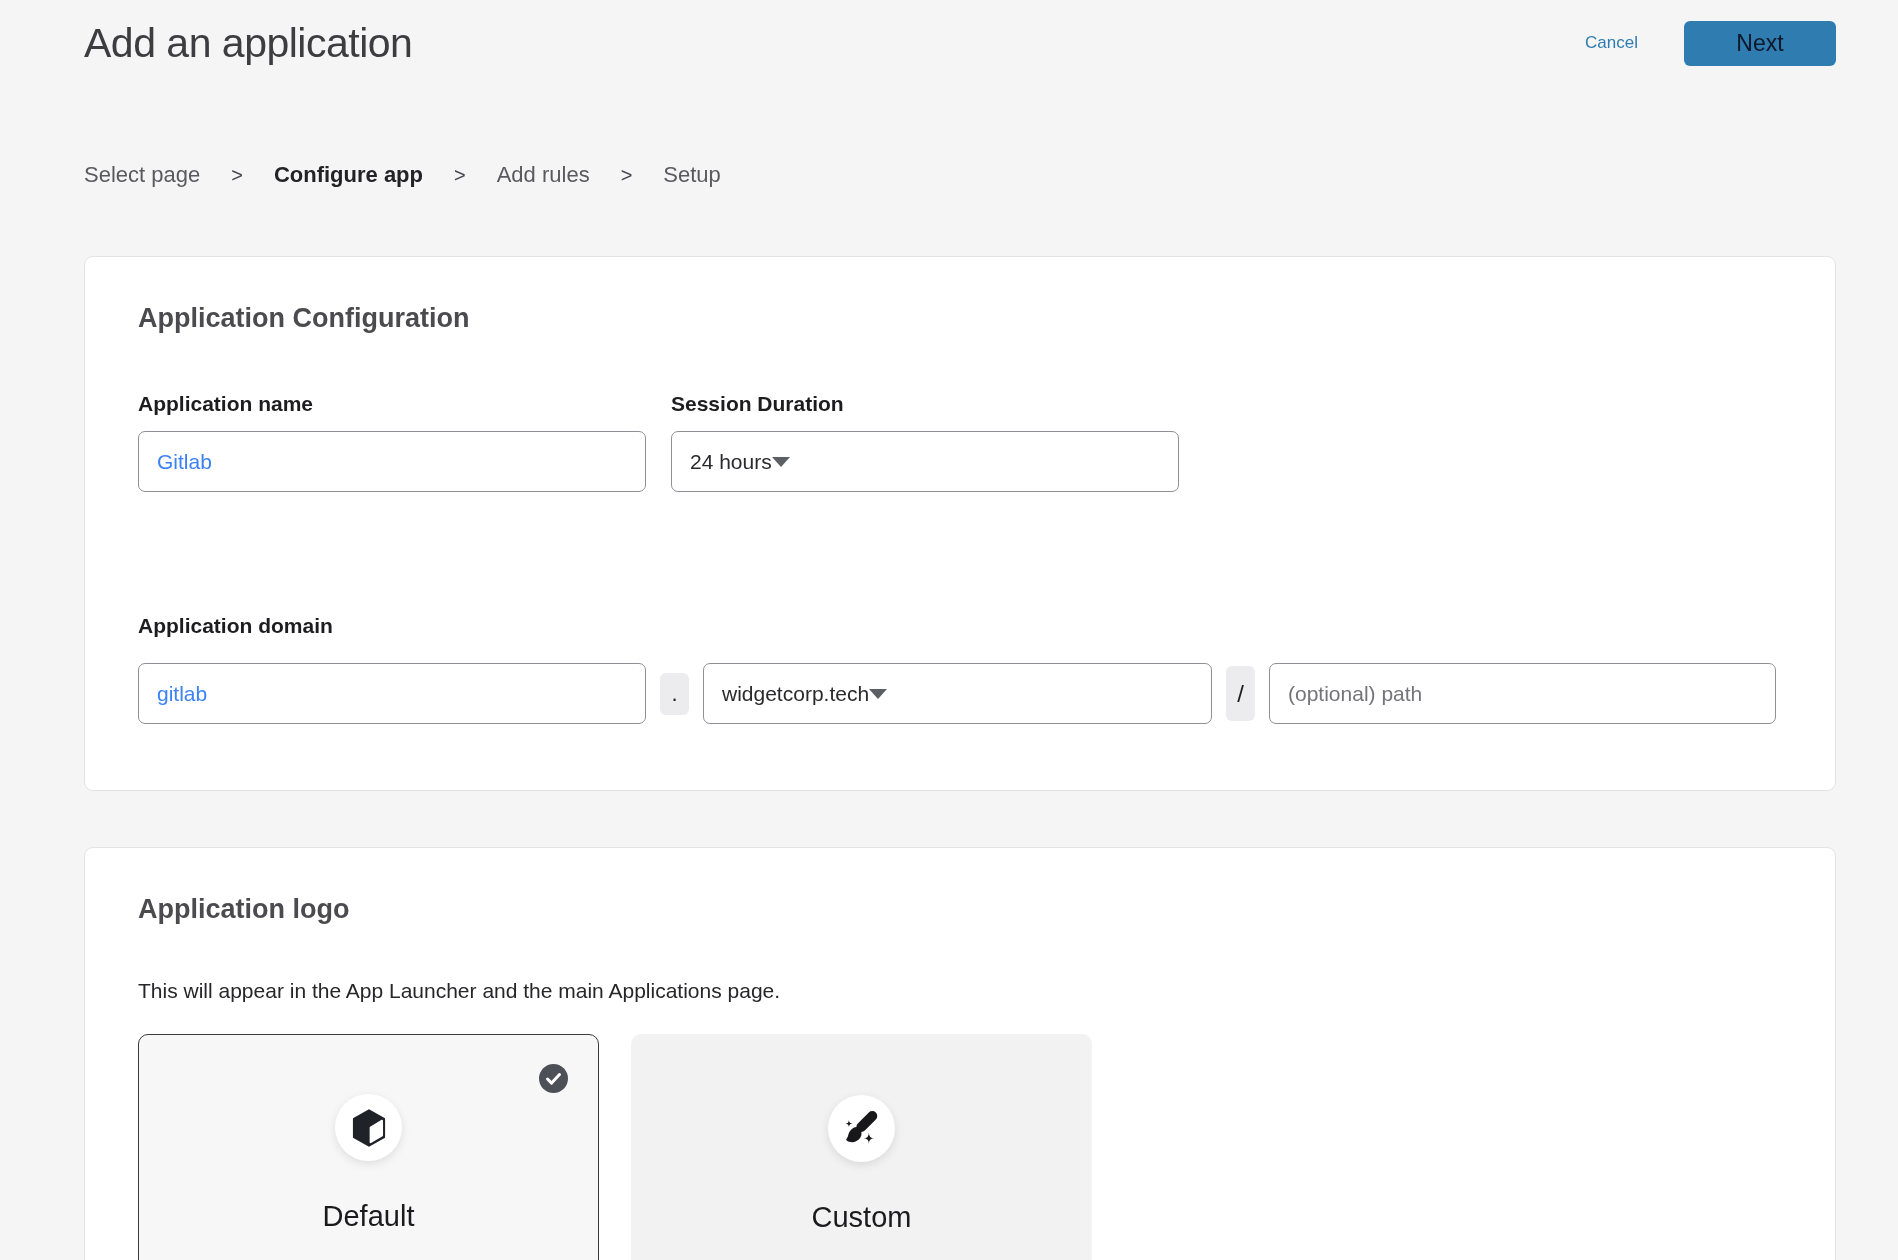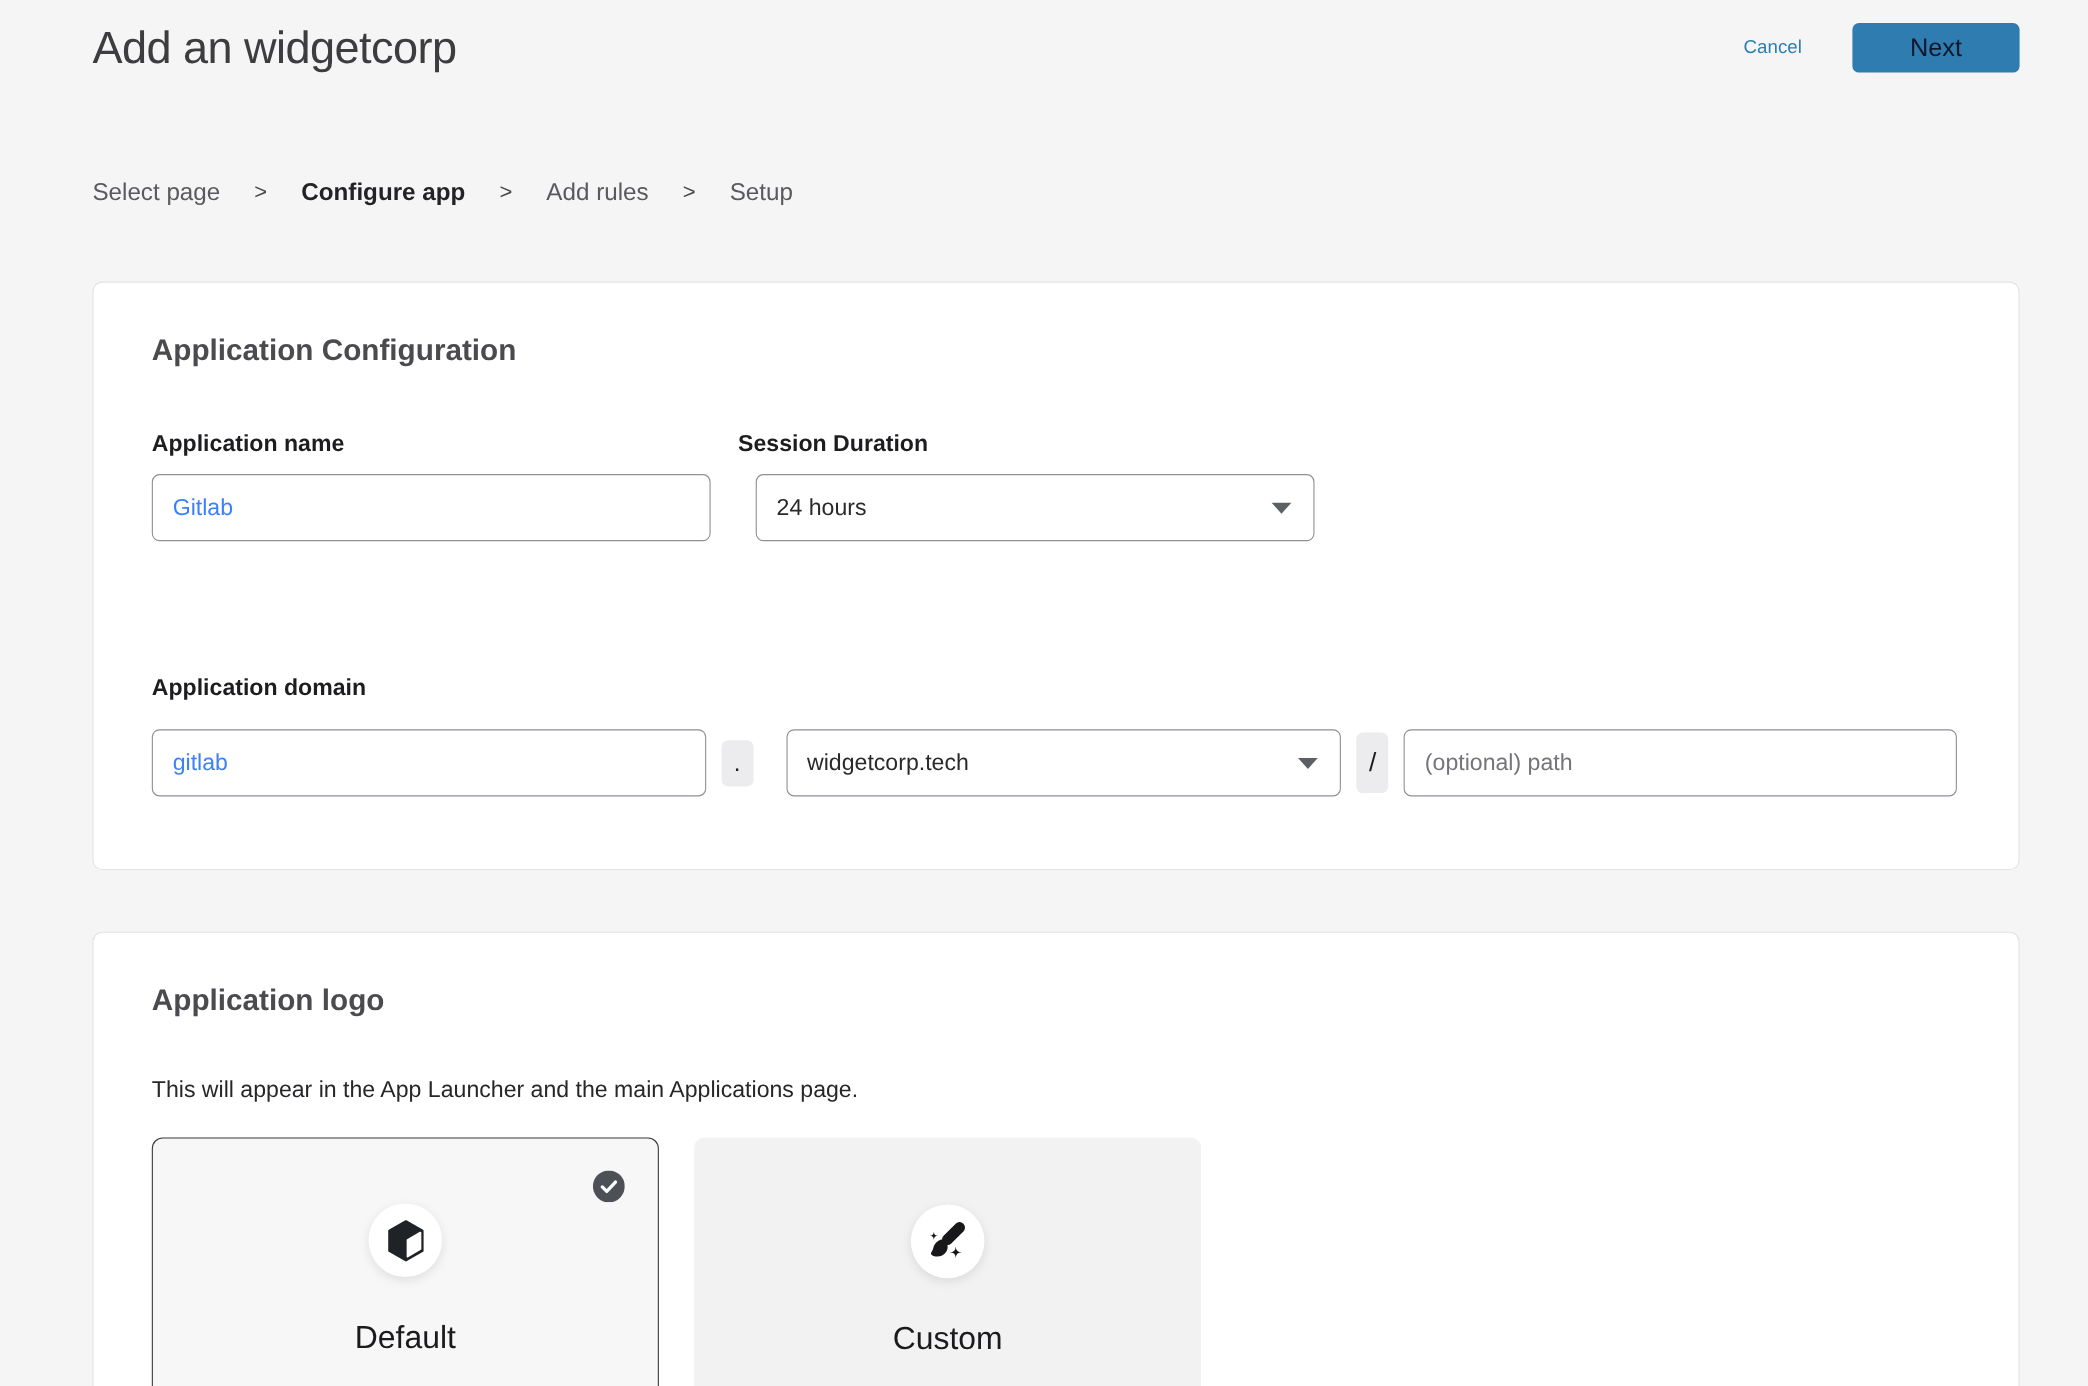--- a/index.html
+++ b/index.html
@@ -51,22 +51,22 @@
     width: 508px; height: 61px; margin-top: 14px;
     border: 1px solid #8e9095; border-radius: 7px;
     padding: 0 18px; font-size: 21px; color: #3b82f6;
     font-family: "Liberation Sans", sans-serif; background: #ffffff; outline: none;
   }
   .text-input::placeholder { color: #74747a; }
 
   .select-box {
     width: 508px; height: 61px; margin-top: 14px;
     border: 1px solid #8e9095; border-radius: 7px; background: #ffffff;
-    display: flex; align-items: center; justify-content: space-between;
-    padding: 0 20px 0 18px; font-size: 21px; color: #2a2a2d; cursor: pointer; margin-left: 16px;
+    display: flex; align-items: center; justify-content: flex-start;
+    padding: 0 20px 0 18px; font-size: 21px; color: #2a2a2d; cursor: pointer;
   }
   .caret-down {
     width: 0; height: 0;
     border-left: 9px solid transparent; border-right: 9px solid transparent;
     border-top: 10px solid #5c5f64;
   }
 
   .domain-row { display: flex; align-items: center; gap: 14px; margin-top: 24px; }
   .domain-row .text-input, .domain-row .select-box { margin-top: 0; }
   .domain-row .select-box { width: 509px; }
@@ -96,21 +96,21 @@
   }
   .logo-tile.selected .tile-icon-circle { margin-top: 59px; }
   .tile-label { margin-top: 37px; font-size: 29px; color: #1b1b1e; line-height: 36px; }
 </style>
 </head>
 <body>
 
 <div class="page">
 
   <div class="header-row">
-    <h1 class="page-title">Add an widgetcorp</h1>
+    <h1 class="page-title">Add an application</h1>
     <div class="header-actions">
       <button class="cancel-link">Cancel</button>
       <button class="next-btn">Next</button>
     </div>
   </div>
 
   <div class="breadcrumb">
     <span class="crumb">Select page</span>
     <span class="crumb-sep">&gt;</span>
     <span class="crumb active">Configure app</span>

